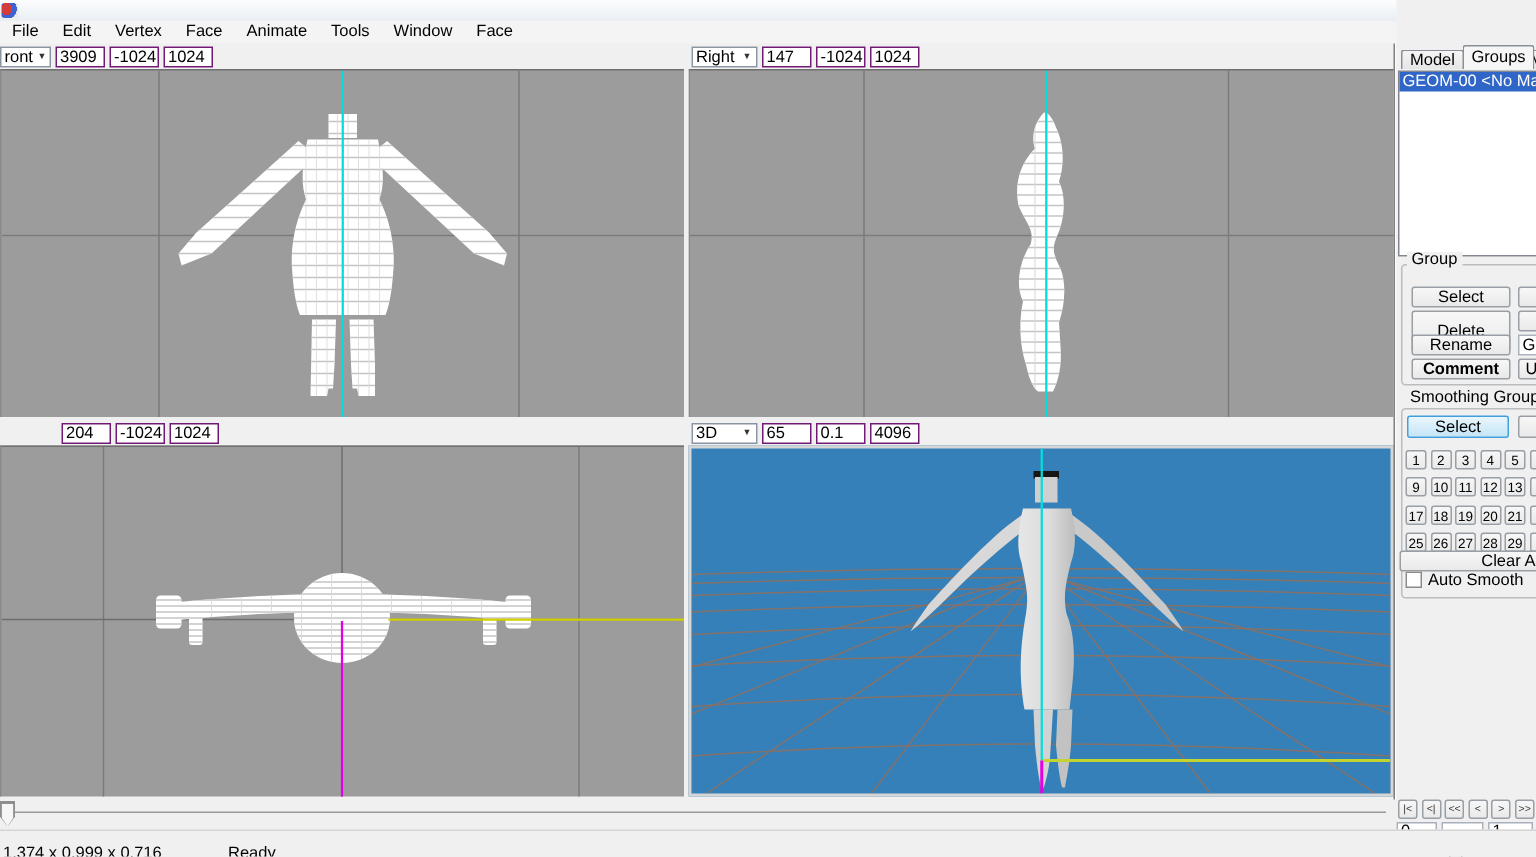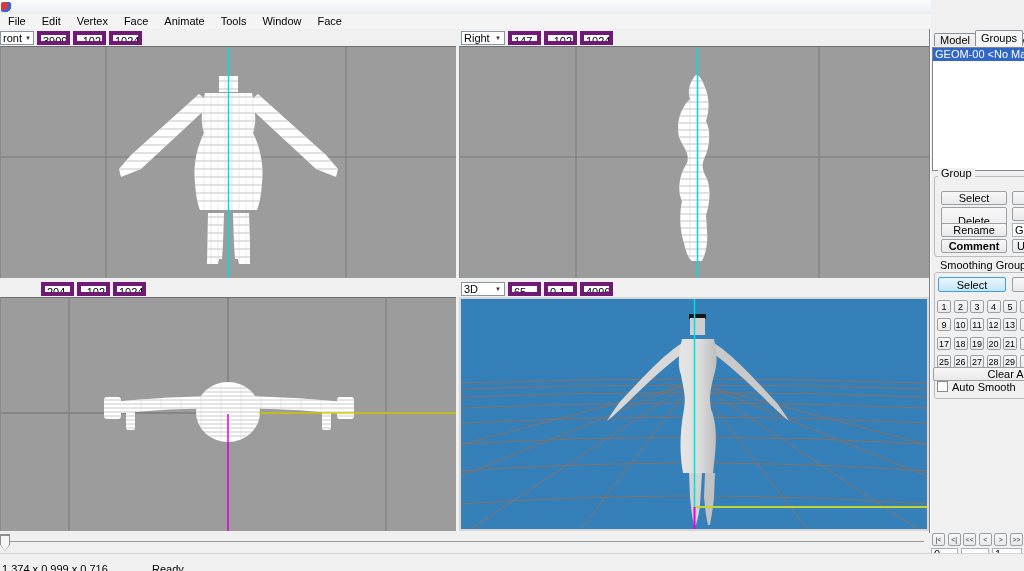--- a/index.html
+++ b/index.html
@@ -18,21 +18,21 @@
 
   
   .menubar { left:0; top:14px; width:1024px; height:15px; background:#f4f4f4; display:flex; align-items:center; }
   .menu-item { padding:0 8px; height:15px; line-height:15px; cursor:default; }
 
   
   .vp-header { height:17px; background:#f0f0f0; display:flex; align-items:center; }
   .dropdown { height:14px; background:#fff; border:1px solid #8b95a1; display:flex; align-items:center;
     padding-left:2px; white-space:nowrap; }
   .dd-arrow { margin-left:auto; font-size:6px; color:#333; padding:0 3px; }
-  .numfield { width:33px; height:14px; background:#fff; border:4px solid #701a75; margin-left:3px;
+  .numfield { width:33px; height:14px; background:#fff; border:1px solid #701a75; margin-left:3px;
     line-height:12px; padding:0 2px; white-space:nowrap; overflow:hidden; }
 
   .vp-content { background:#9c9c9c; border-top:1px solid #6f6f6f; border-left:1px solid #8a8a8a; overflow:hidden; }
   .vp-3d { border:2px solid #d6d6d6; background:#3580b8; overflow:hidden; }
   svg { display:block; }
 
   
   .panel { left:931px; top:0; width:110px; height:571px; background:#f0f0f0; }
   .vsep { left:929px; top:29px; width:1px; height:504px; background:#7f7f7f; }
   .vsep2 { left:930px; top:29px; width:1px; height:504px; background:#fcfcfc; }

